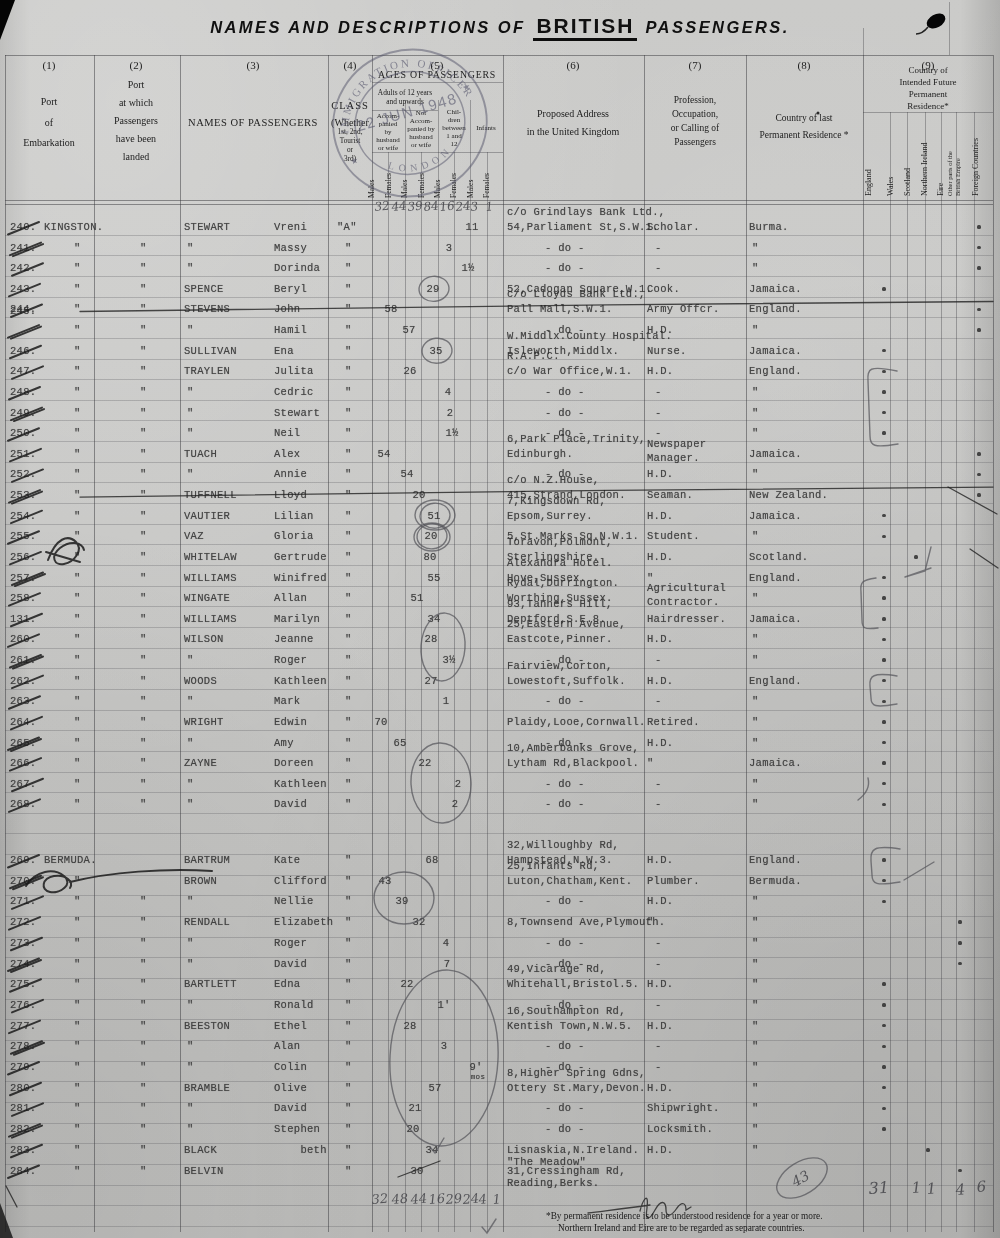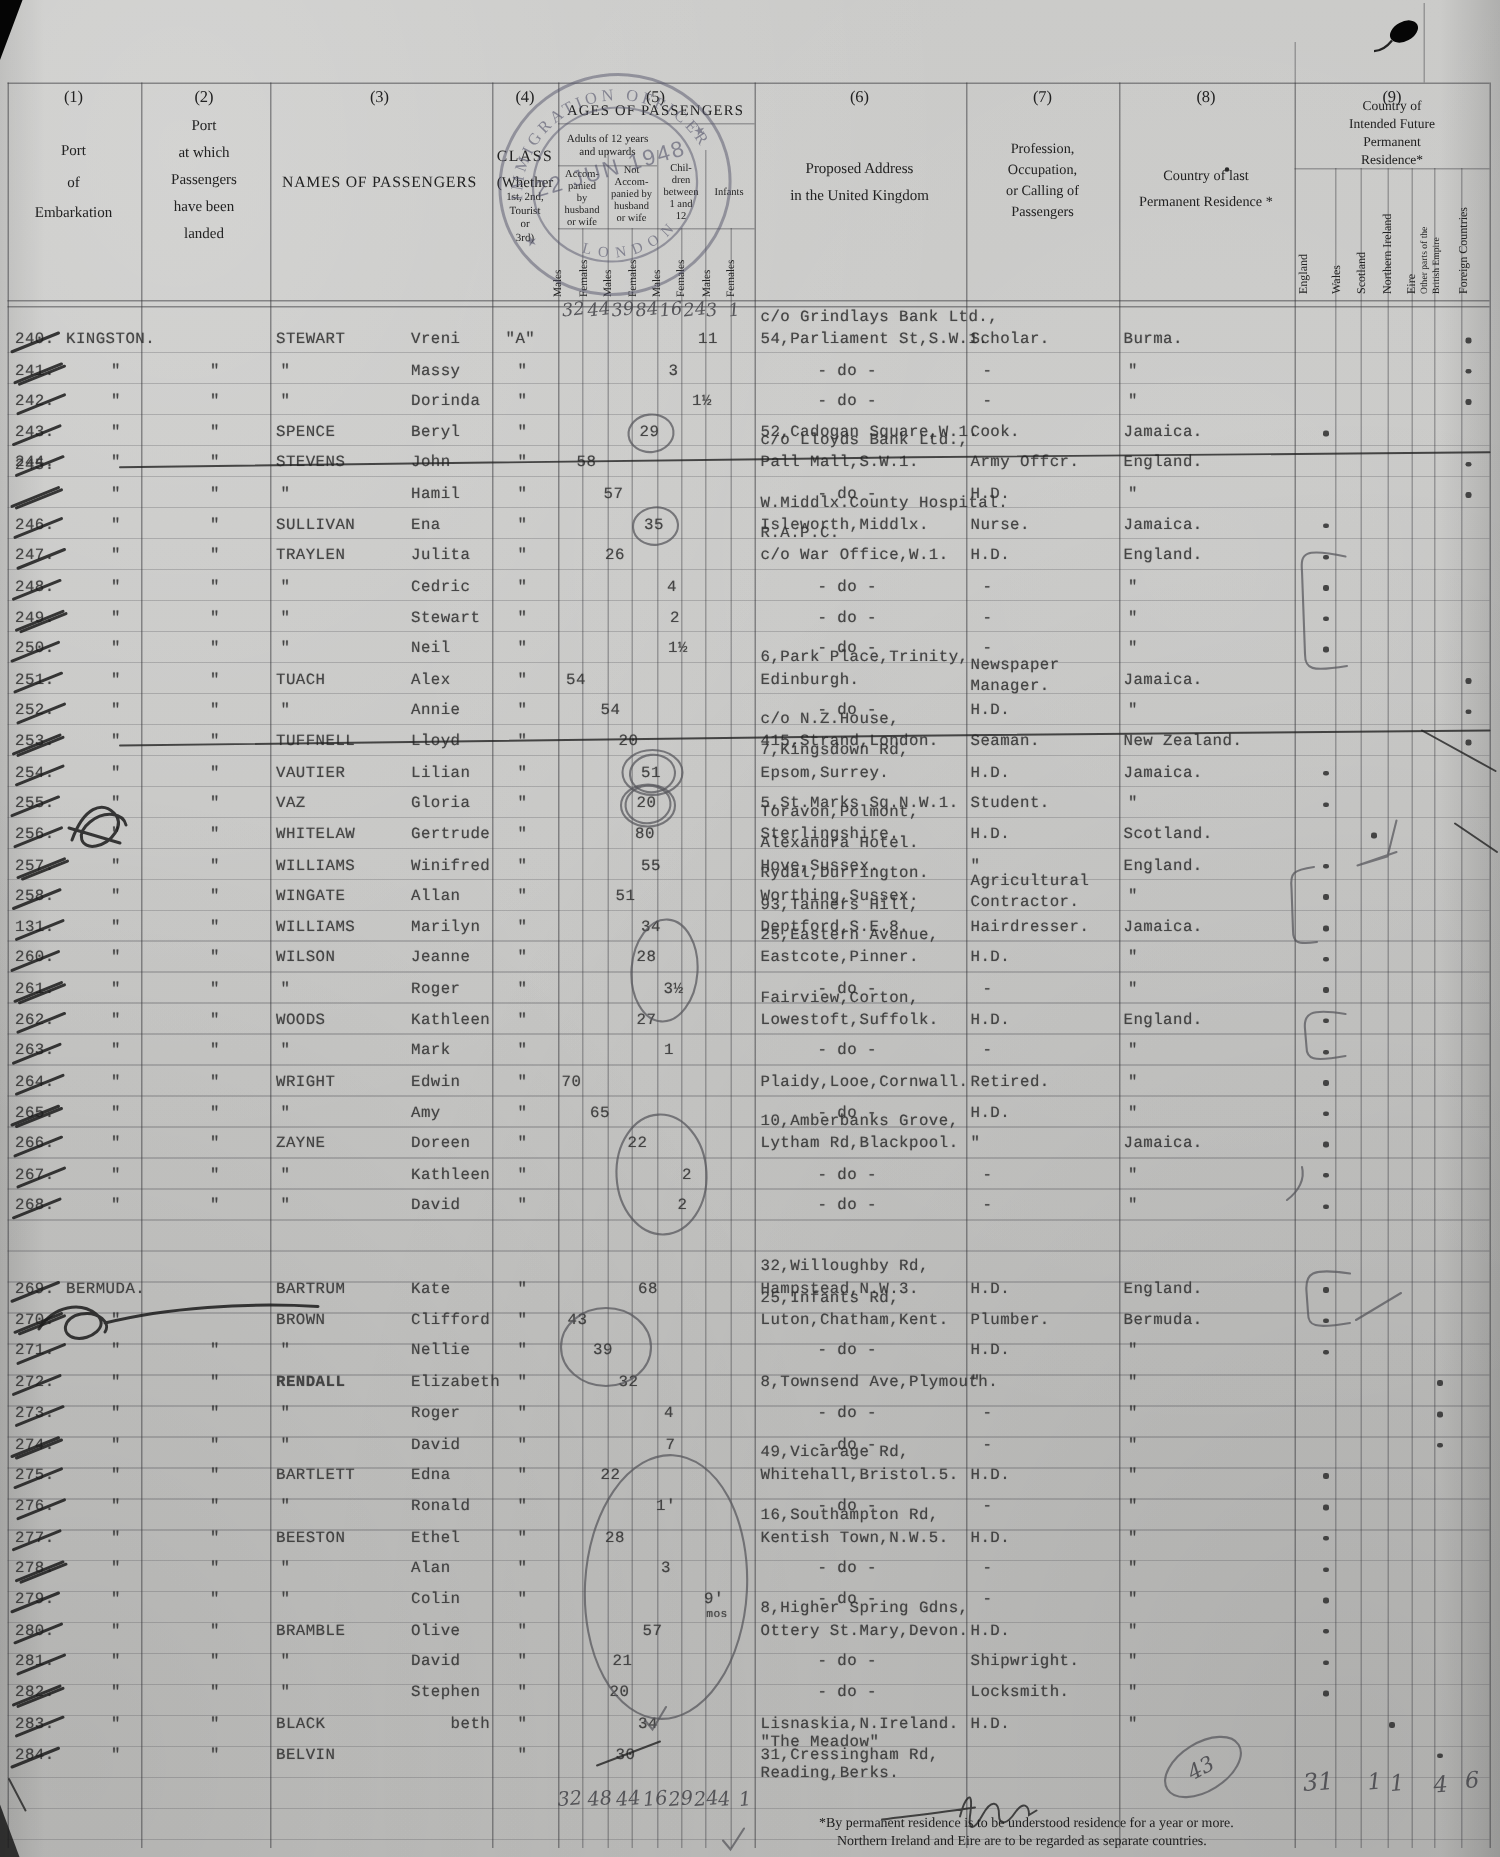--- a/index.html
+++ b/index.html
@@ -37,20 +37,22 @@
   .pencil{stroke:#55555a;stroke-width:1.4;fill:none;stroke-linecap:round;opacity:.72;}
   .hw{font-family:"DejaVu Serif",serif;font-style:italic;fill:#47474c;opacity:.88;}
   .stampink{fill:#53536a;opacity:.60;}
 </style>
 </head>
 <body>
 
 <div id="page">
   <div class="rowrules"></div>
 
+  <div id="title"><span class="t1">NAMES AND DESCRIPTIONS OF</span><span class="t2">BRITISH</span><span class="t1">PASSENGERS.</span>
+  </div>
 
   <div id="grid">
       <div class="ln" style="left: 5px; top: 55px; width: 1px; height: 1177px;"></div>
       <div class="ln" style="left: 94px; top: 55px; width: 1px; height: 1177px;"></div>
       <div class="ln" style="left: 180px; top: 55px; width: 1px; height: 1177px;"></div>
       <div class="ln" style="left: 328px; top: 55px; width: 1px; height: 1177px;"></div>
       <div class="ln" style="left: 372px; top: 55px; width: 1px; height: 1177px;"></div>
       <div class="ln" style="left: 503px; top: 55px; width: 1px; height: 1177px;"></div>
       <div class="ln" style="left: 644px; top: 55px; width: 1px; height: 1177px;"></div>
       <div class="ln" style="left: 746px; top: 55px; width: 1px; height: 1177px;"></div>
@@ -516,21 +518,21 @@
       <div class="cell" style="left: 274px; top: 901.4px;">Nellie</div>
       <div class="cell" style="left: 345px; top: 901.4px;">"</div>
       <div class="cell ctr" style="left: 402px; top: 901.4px;">39</div>
       <div class="cell" style="left: 545px; top: 901.4px;">- do -</div>
       <div class="cell" style="left: 647px; top: 901.4px;">H.D.</div>
       <div class="cell" style="left: 752px; top: 901.4px;">"</div>
       <div class="dot" style="left: 882.25px; top: 899.65px;"></div>
       <div class="cell" style="left: 10px; top: 922.1px;">272.</div>
       <div class="cell" style="left: 74px; top: 922.1px;">"</div>
       <div class="cell" style="left: 140px; top: 922.1px;">"</div>
-      <div class="cell" style="left: 184px; top: 922.1px; font-weight: bold;">RENDALL</div>
+      <div class="cell" style="left: 184px; top: 922.1px;">RENDALL</div>
       <div class="cell" style="left: 274px; top: 922.1px;">Elizabeth</div>
       <div class="cell" style="left: 345px; top: 922.1px;">"</div>
       <div class="cell ctr" style="left: 419px; top: 922.1px;">32</div>
       <div class="cell" style="left: 507px; top: 922.1px;">8,Townsend Ave,Plymouth.</div>
       <div class="cell" style="left: 647px; top: 922.1px;">"</div>
       <div class="cell" style="left: 752px; top: 922.1px;">"</div>
       <div class="dot" style="left: 958.25px; top: 920.35px;"></div>
       <div class="cell" style="left: 10px; top: 942.8px;">273.</div>
       <div class="cell" style="left: 74px; top: 942.8px;">"</div>
       <div class="cell" style="left: 140px; top: 942.8px;">"</div>

